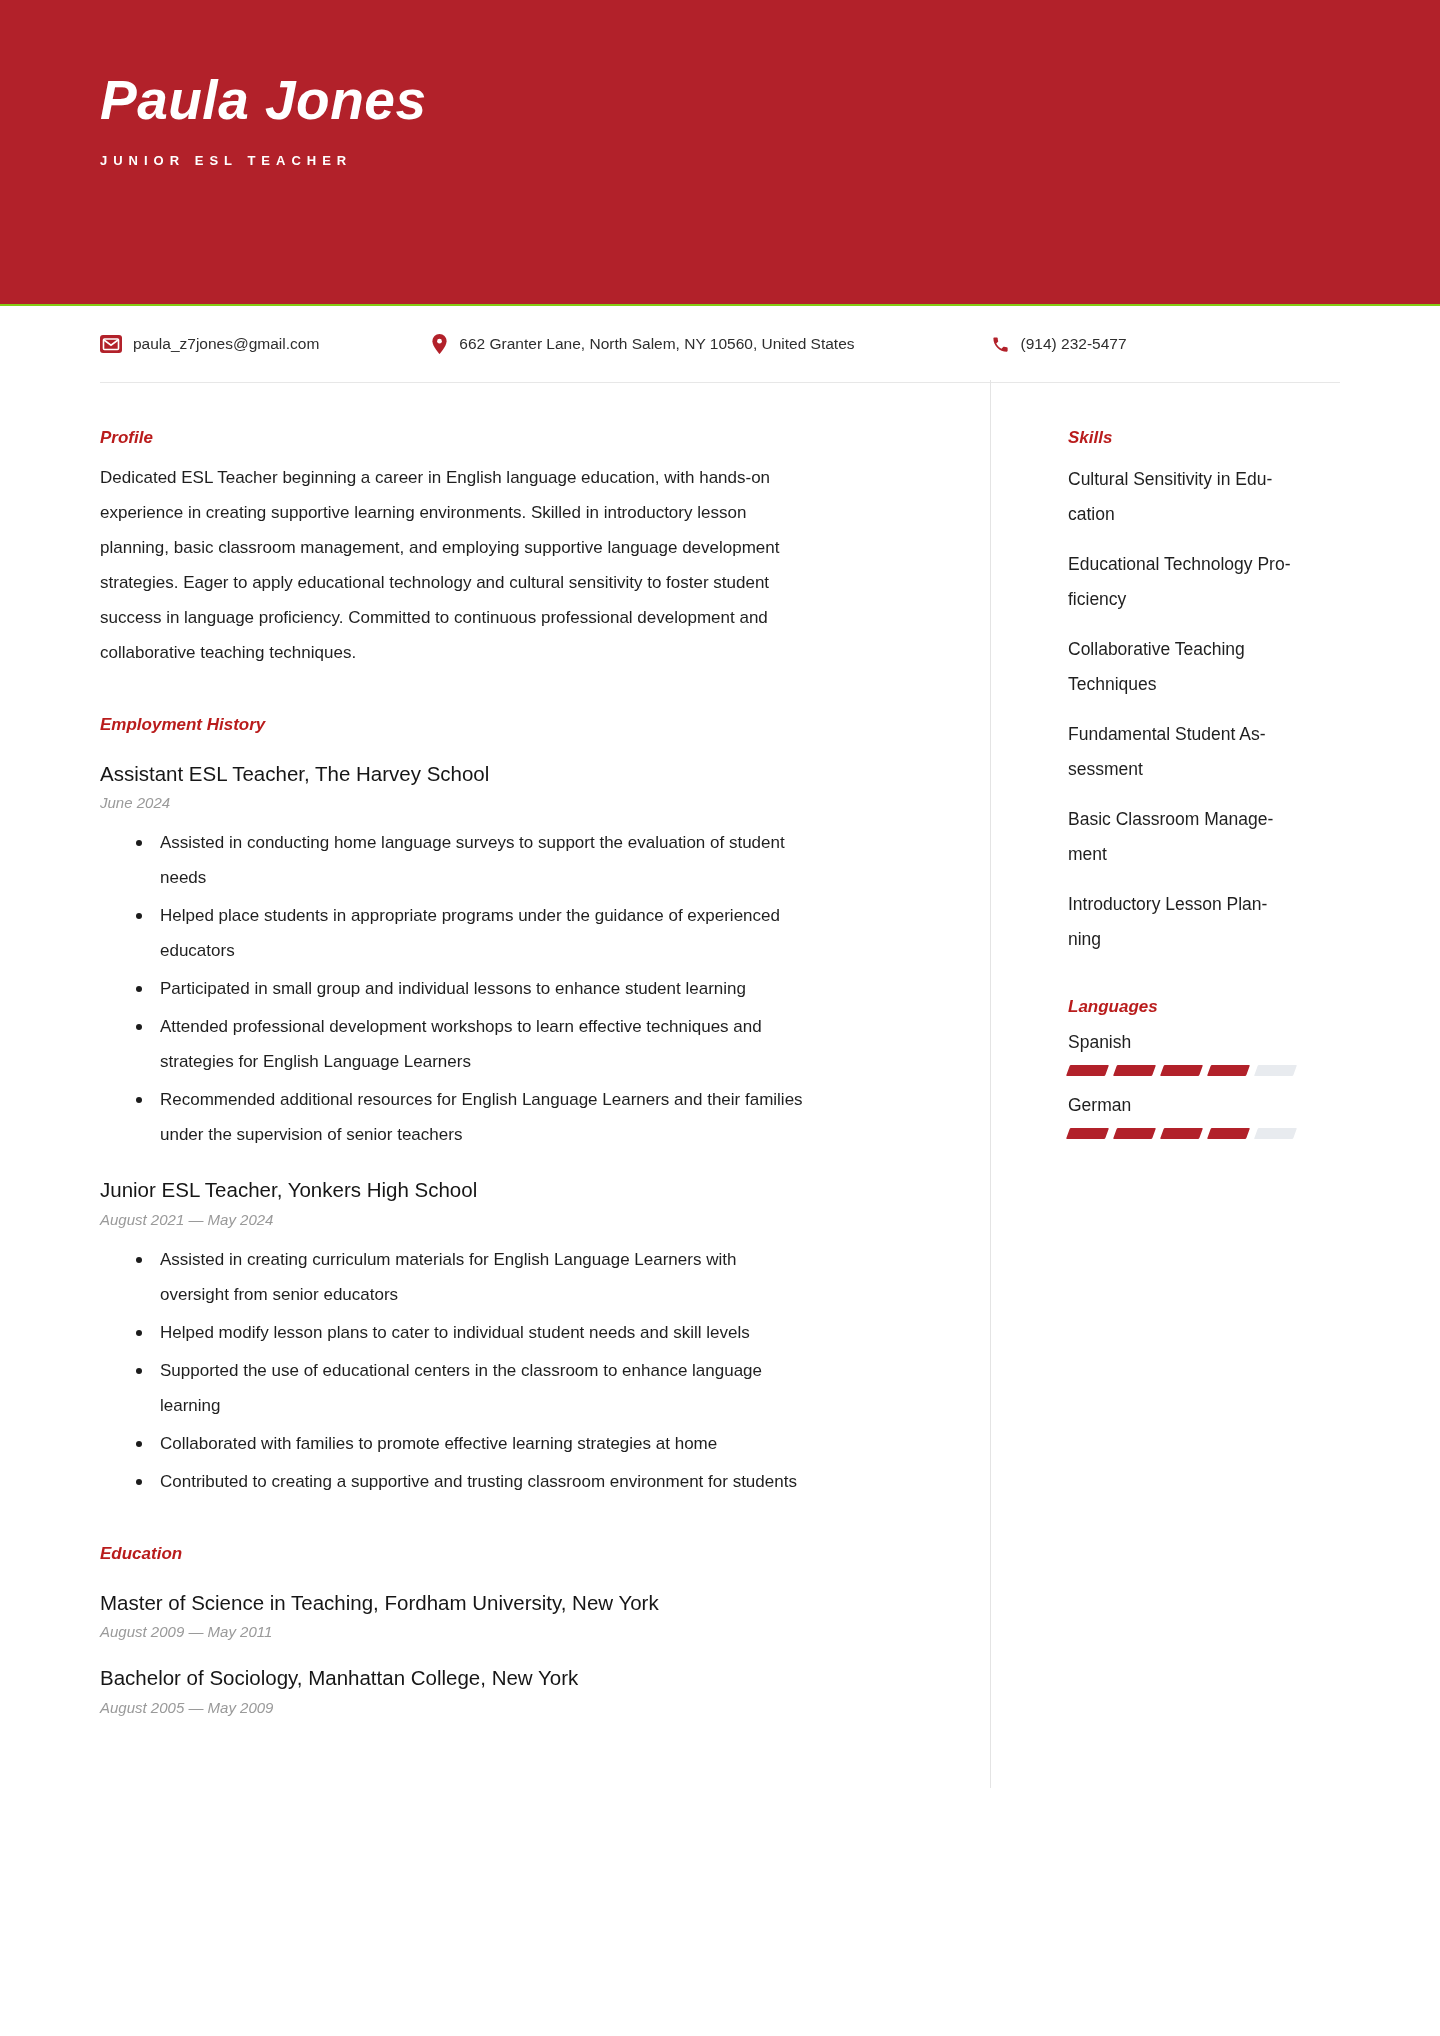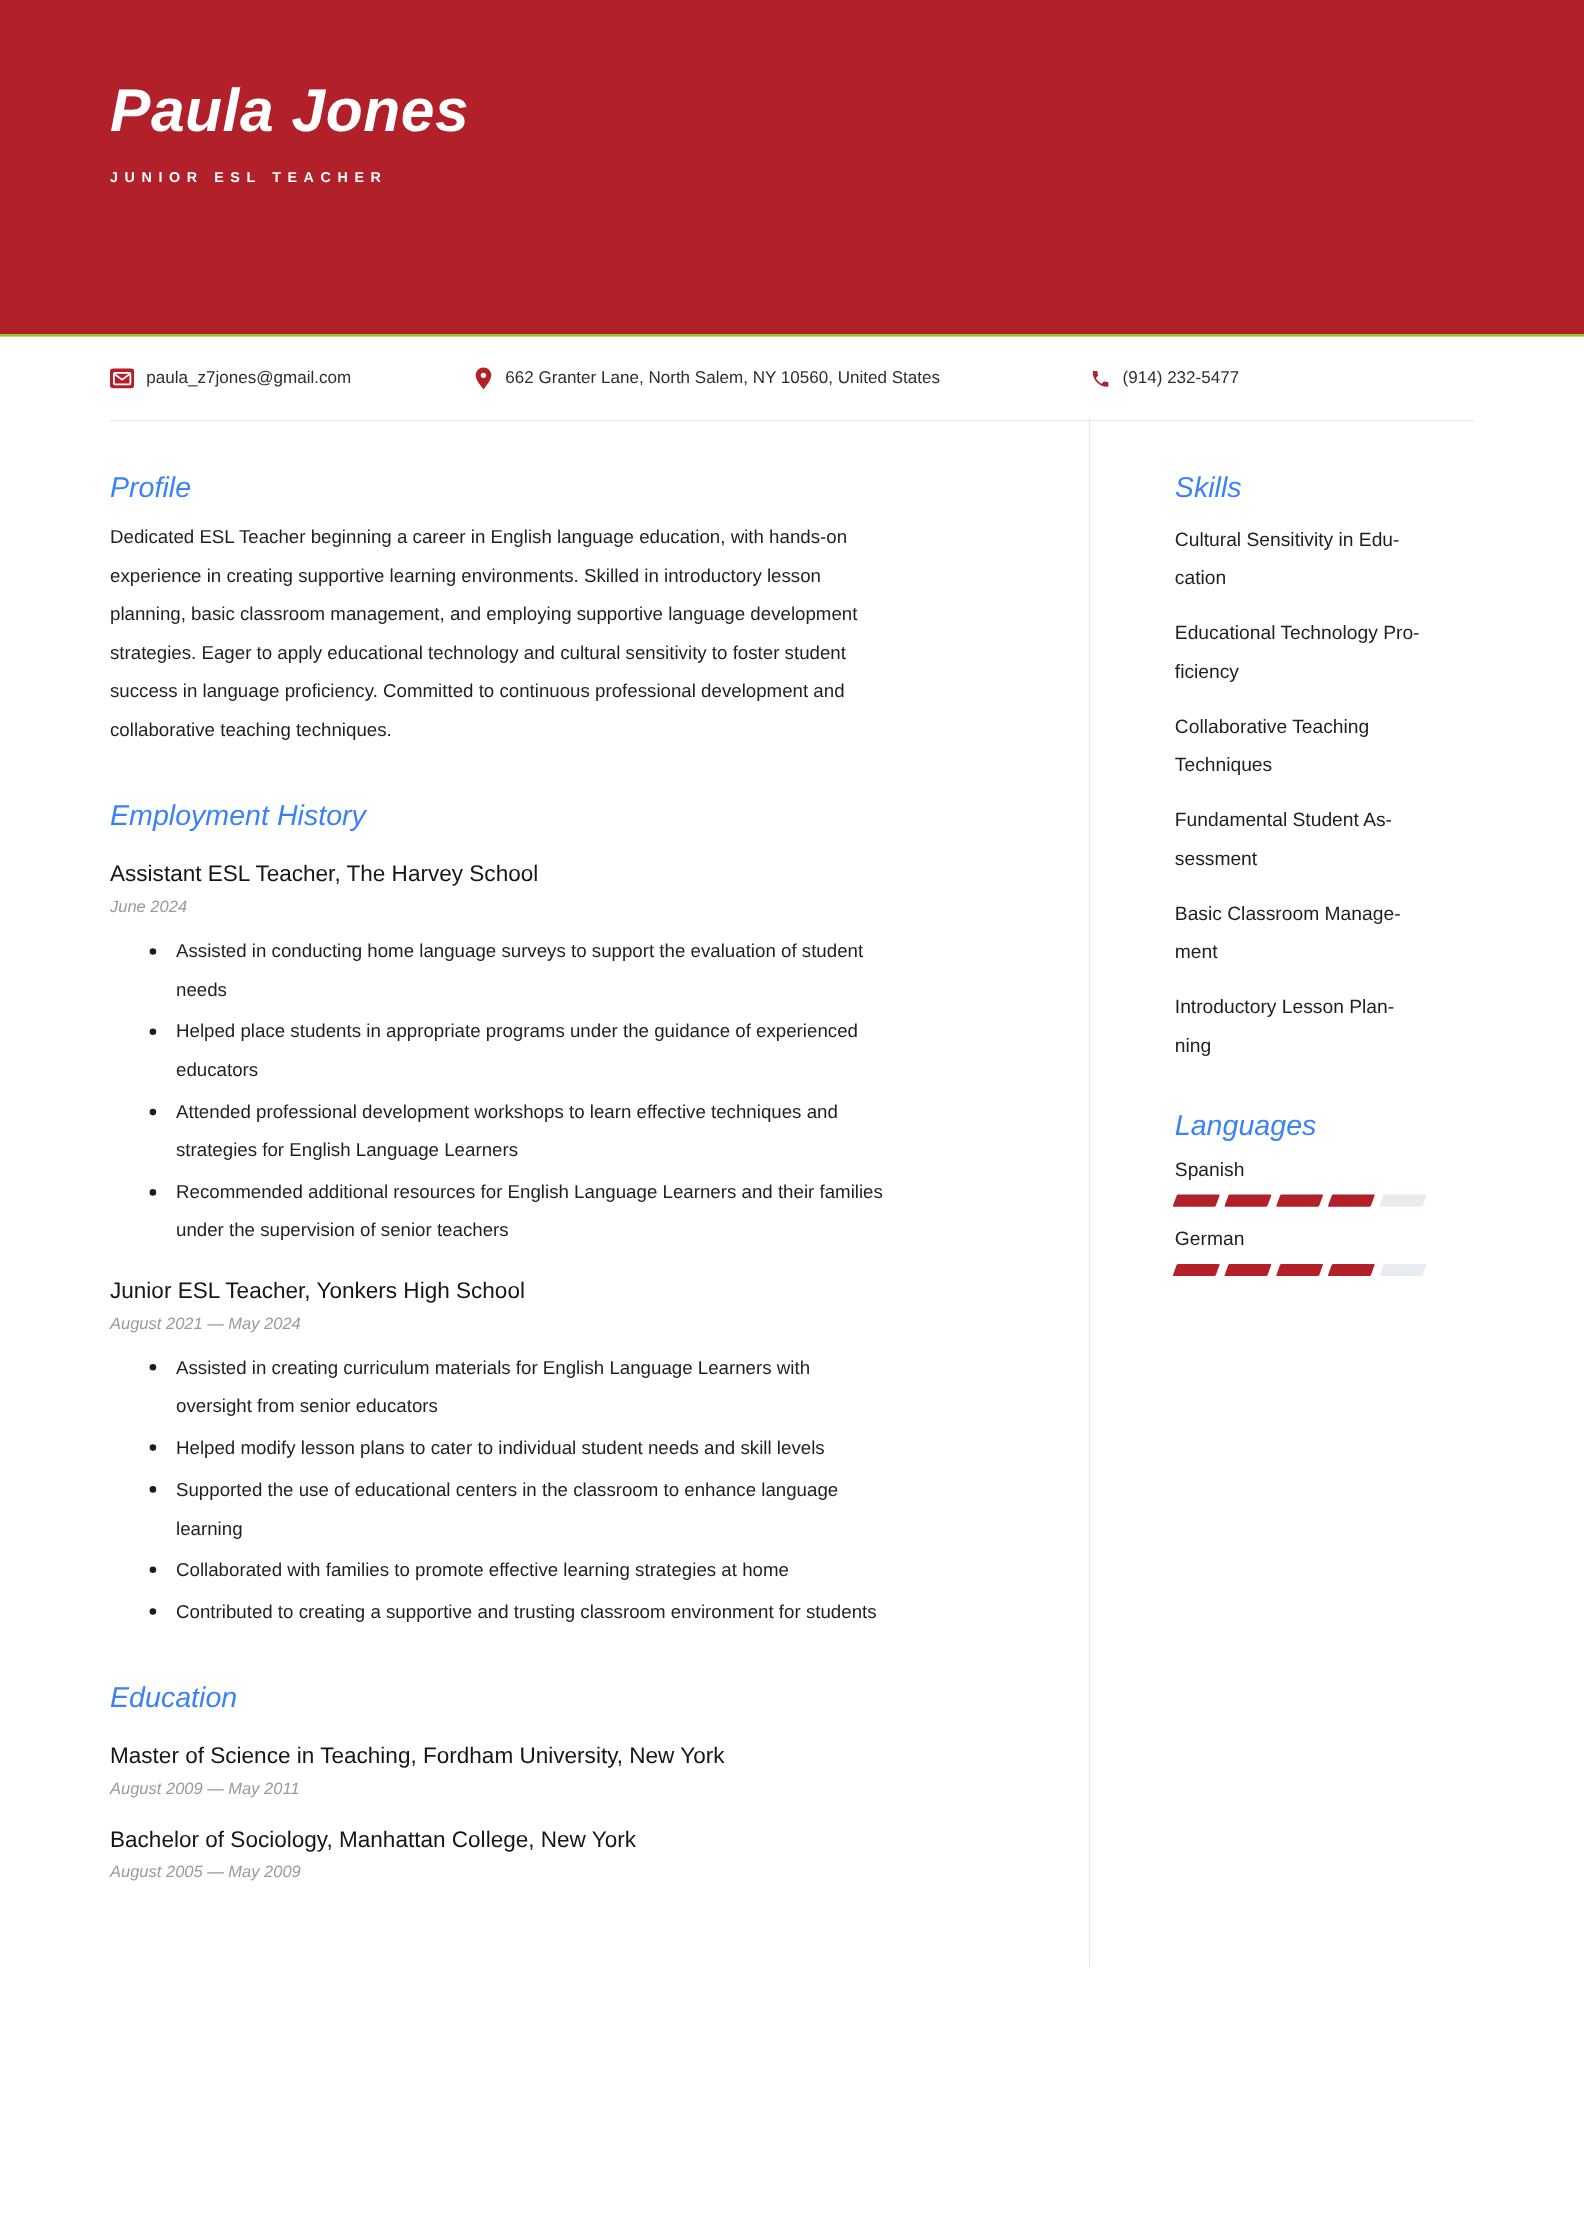--- a/index.html
+++ b/index.html
@@ -57,24 +57,24 @@
   .vline {
     position: absolute;
     left: 990px; top: 380px;
     width: 1px; height: 1408px;
     background: #e4e4e4;
   }
   .main { width: 710px; }
   .sidebar { width: 272px; margin-left: 258px; }
 
   h2.section {
-    font-size: 26px;
-    font-weight: 400;
+    font-size: 17px;
+    font-weight: 700;
     font-style: italic;
-    color: #3b82f6;
+    color: #b91c1c;
     margin-top: 45px;
     line-height: 1.2;
   }
   .profile-text {
     margin-top: 12px;
     font-size: 17px;
     line-height: 35px;
     color: #1f1f1f;
   }
 
@@ -180,20 +180,21 @@
     <p class="profile-text">Dedicated ESL Teacher beginning a career in English language education, with hands-on experience in creating supportive learning environments. Skilled in introductory lesson planning, basic classroom management, and employing supportive language development strategies. Eager to apply educational technology and cultural sensitivity to foster student success in language proficiency. Committed to continuous professional development and collaborative teaching techniques.</p>
 
     <h2 class="section">Employment History</h2>
 
     <div class="job">
       <h3 class="entry-title">Assistant ESL Teacher, The Harvey School</h3>
       <div class="entry-date">June 2024</div>
       <ul class="duties">
         <li>Assisted in conducting home language surveys to support the evaluation of student needs</li>
         <li>Helped place students in appropriate programs under the guidance of experienced educators</li>
+        <li>Participated in small group and individual lessons to enhance student learning</li>
         <li>Attended professional development workshops to learn effective techniques and strategies for English Language Learners</li>
         <li>Recommended additional resources for English Language Learners and their families under the supervision of senior teachers</li>
       </ul>
     </div>
 
     <div class="job">
       <h3 class="entry-title">Junior ESL Teacher, Yonkers High School</h3>
       <div class="entry-date">August 2021 — May 2024</div>
       <ul class="duties">
         <li>Assisted in creating curriculum materials for English Language Learners with oversight from senior educators</li>

